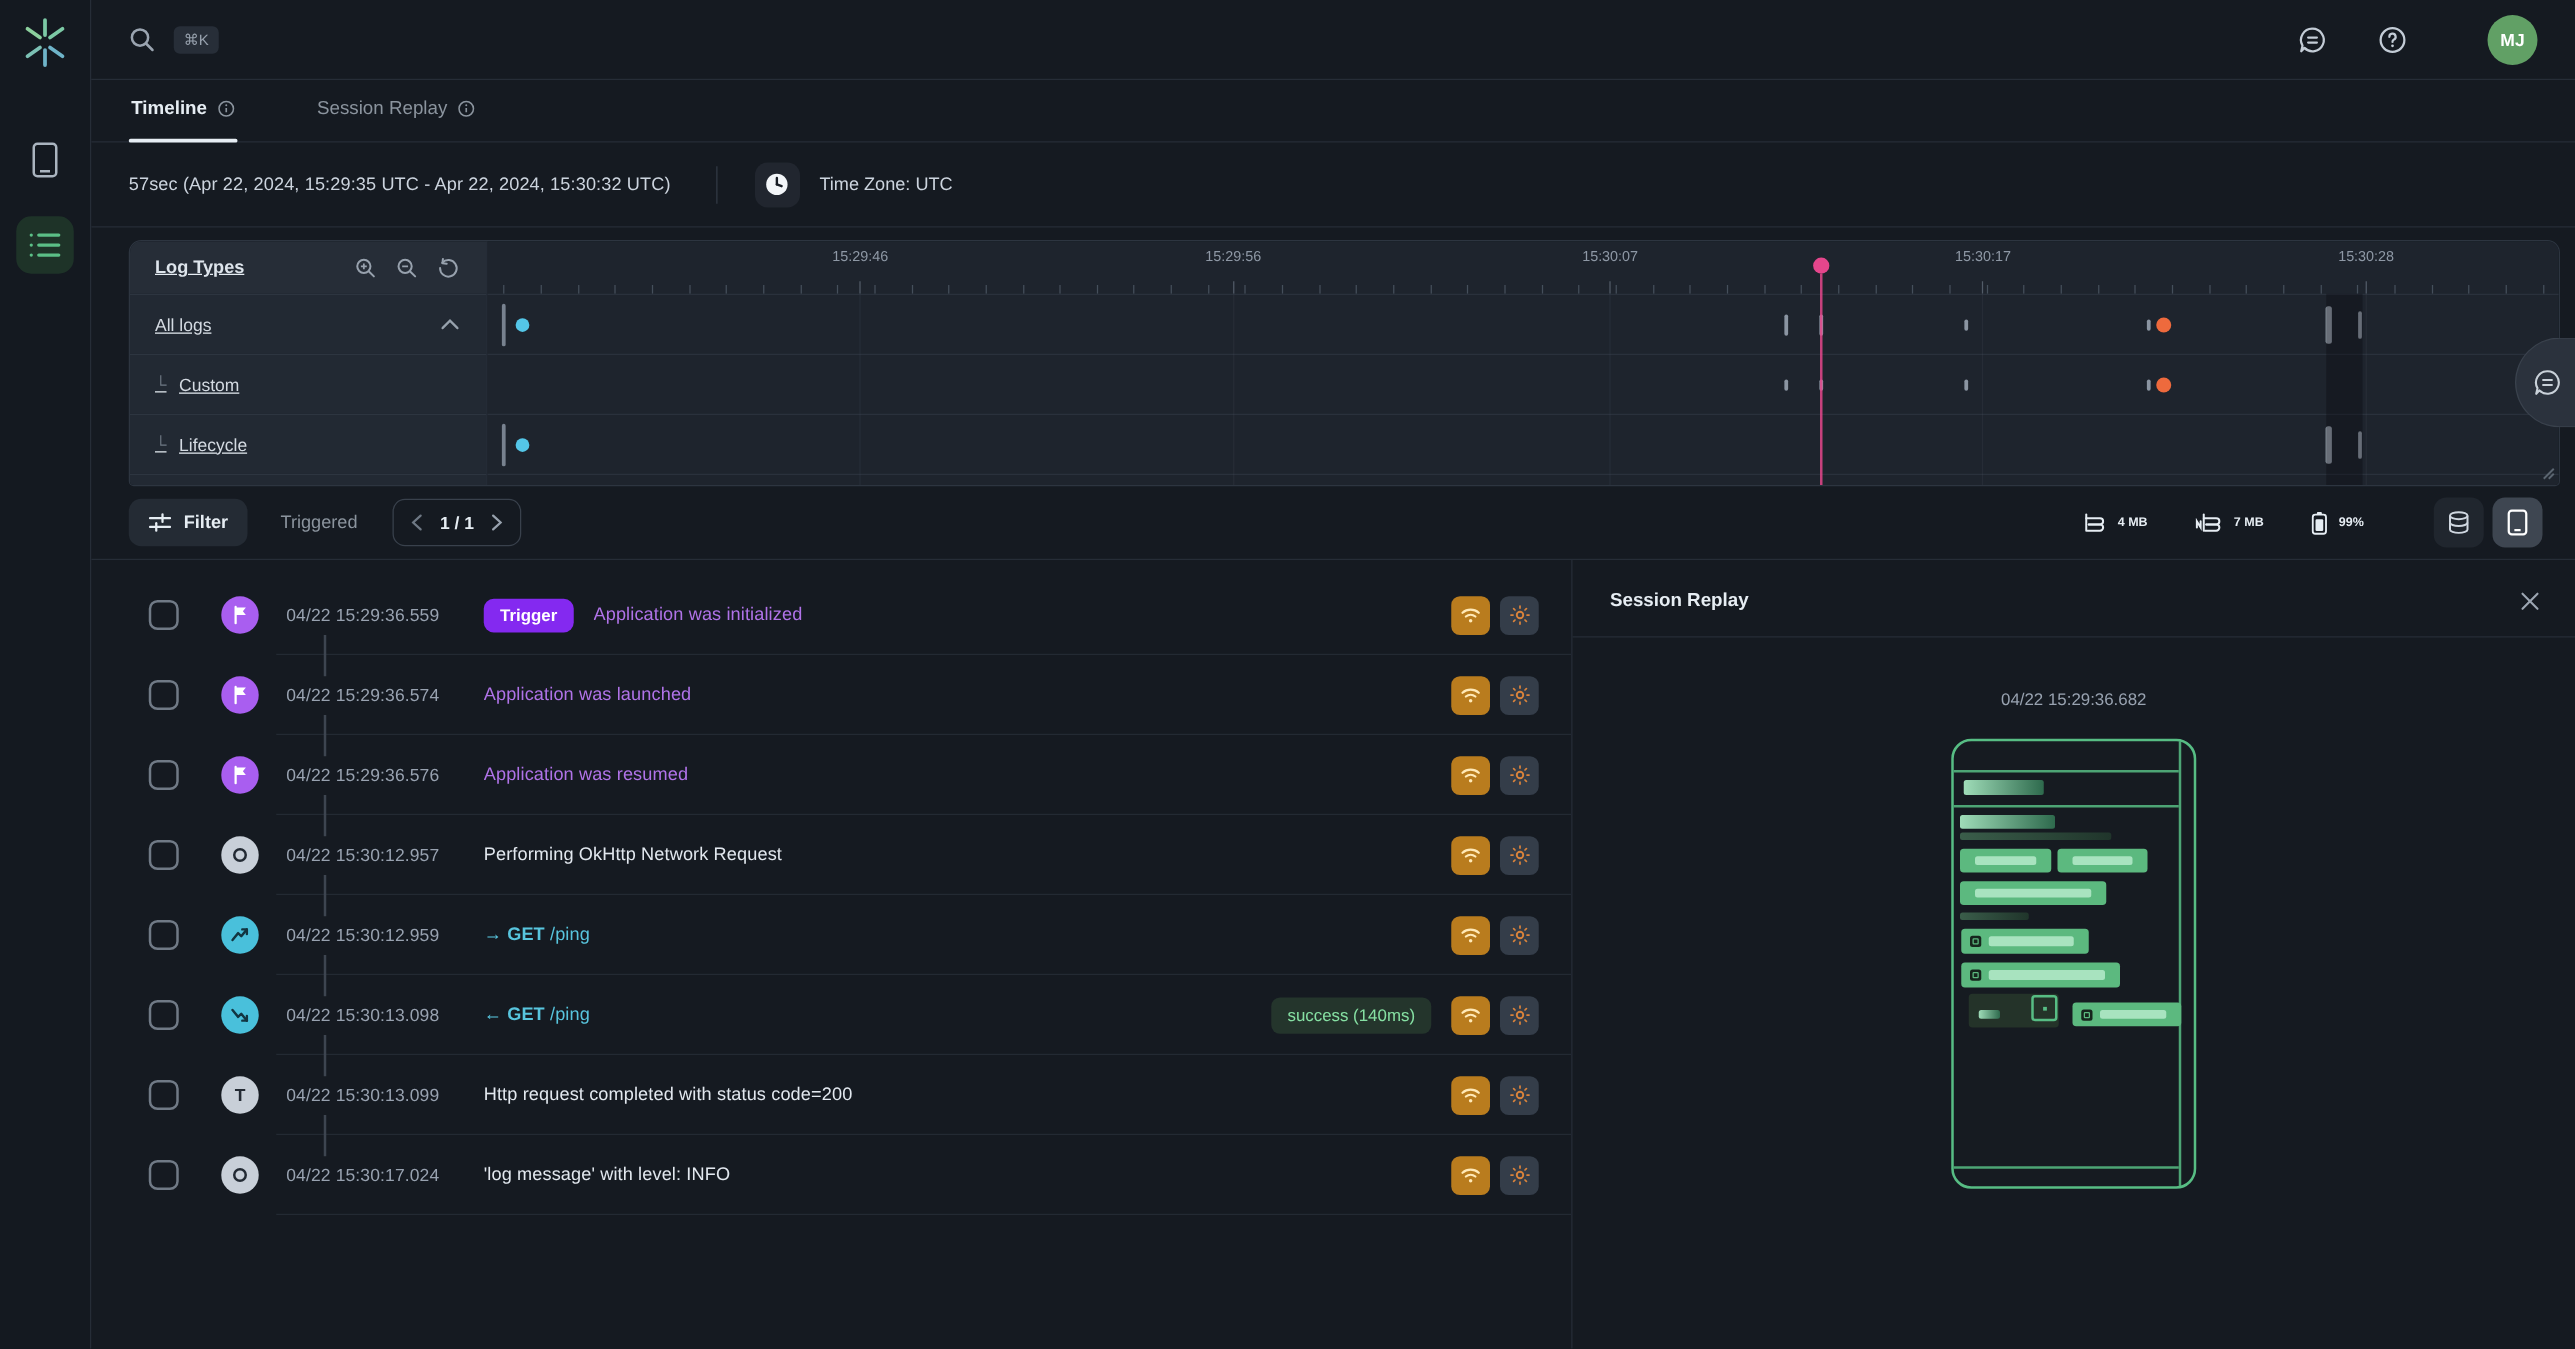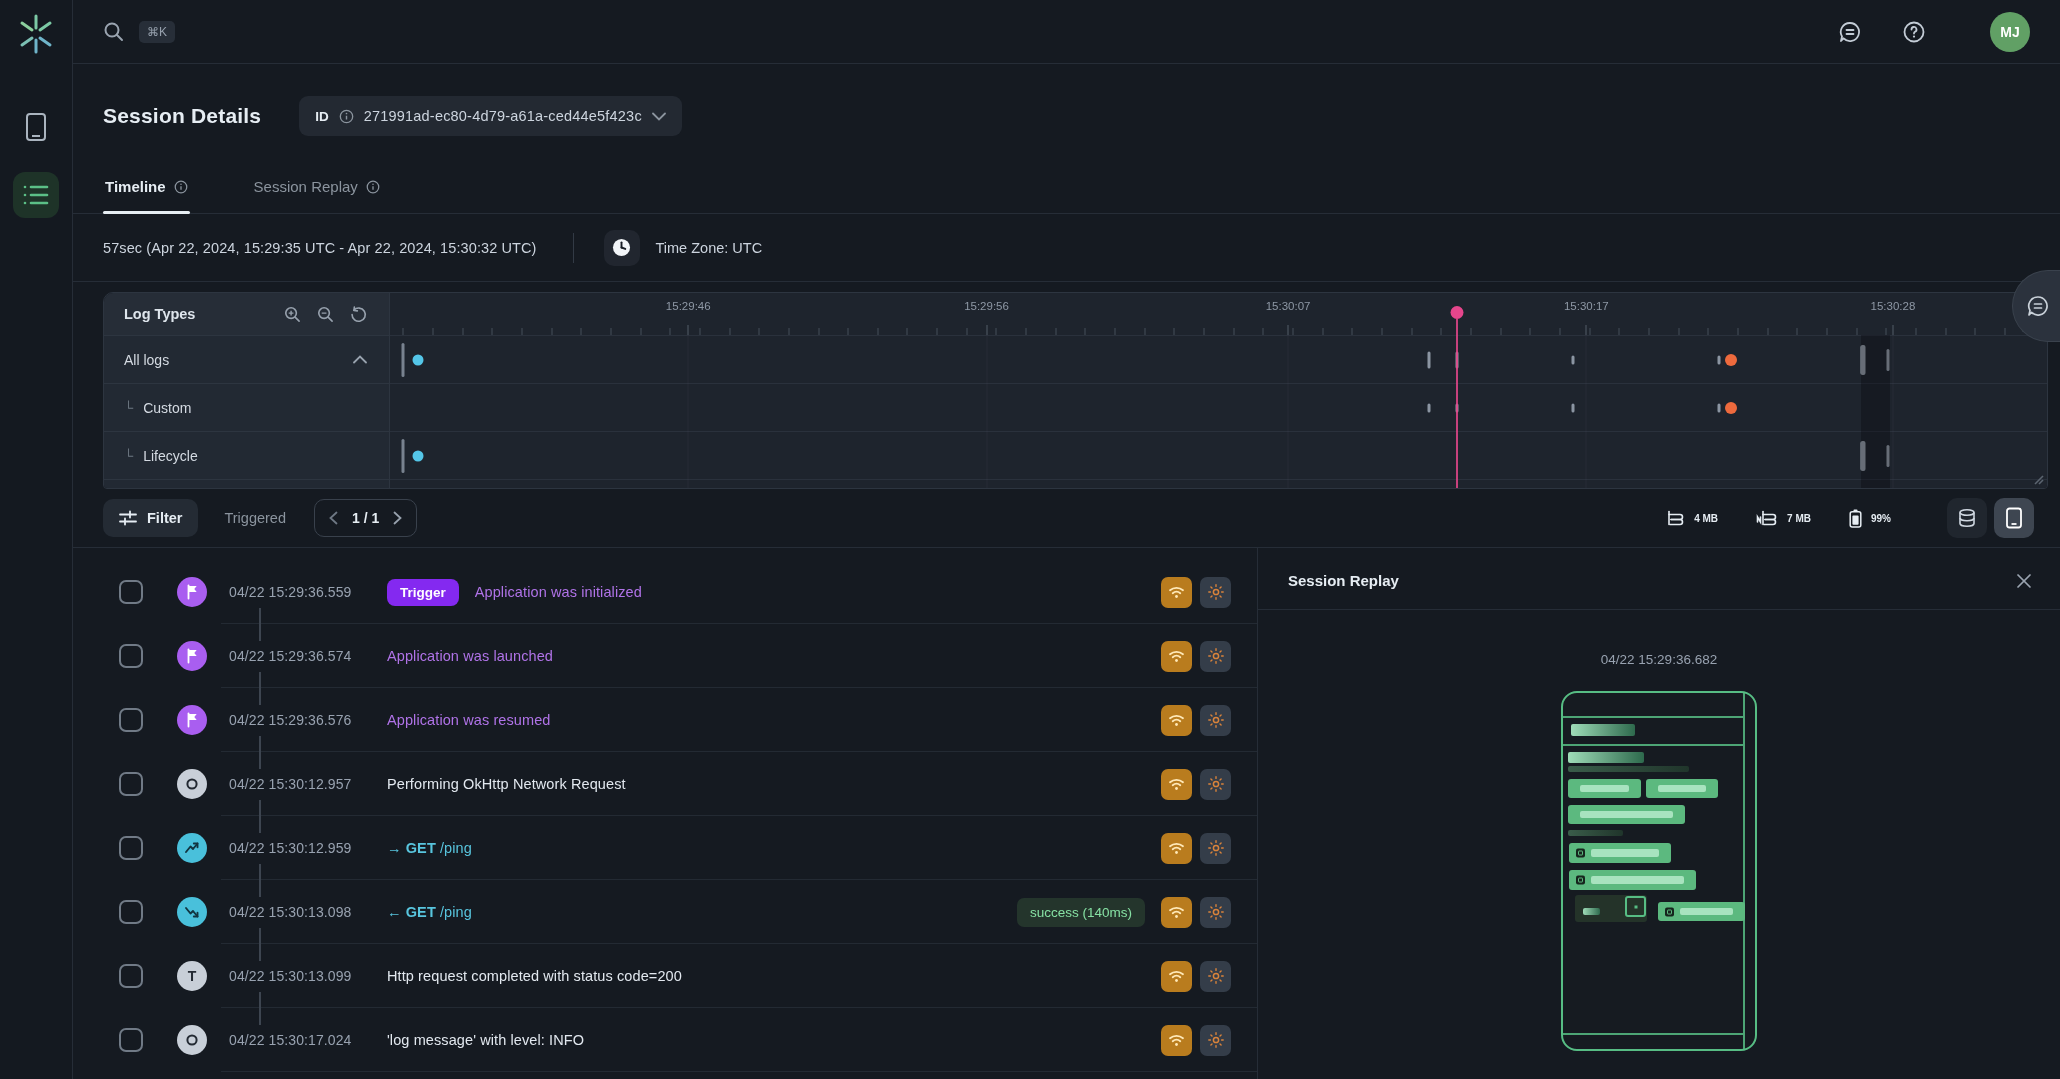--- a/index.html
+++ b/index.html
@@ -50,21 +50,21 @@
 
   
   .duration-row{display:flex;align-items:center;padding:0 30px;height:68px;border-bottom:1px solid var(--line);flex-shrink:0;}
   .duration-text{font-size:14.5px;color:var(--txt3);letter-spacing:.1px;}
   .vdiv{width:1px;height:30px;background:#323a45;margin:0 30px 0 36px;}
   .clock-btn{width:36px;height:36px;border-radius:10px;background:#21262f;display:flex;align-items:center;justify-content:center;border:none;cursor:pointer;}
   .tz-text{font-size:14.5px;color:var(--txt3);margin-left:16px;}
 
   
   .tl-panel{margin:10px 12px 0 30px;height:197px;border:1px solid var(--line2);border-radius:10px 10px 4px 4px;
-    display:flex;overflow:hidden;flex-shrink:0;position:relative;}
+    display:flex;overflow:hidden;flex-shrink:0;position:relative;text-decoration:underline;}
   .tl-left{width:286px;flex-shrink:0;border-right:1px solid var(--line2);display:flex;flex-direction:column;}
   .tl-left-head{height:42px;background:var(--panel-head);display:flex;align-items:center;padding:0 22px 0 20px;gap:16px;}
   .tl-left-head .t{font-size:14.5px;font-weight:bold;color:#dee5ec;flex:1;}
   .tl-zoom{color:#97a1ad;background:none;border:none;cursor:pointer;display:flex;align-items:center;font-size:16px;}
   .tl-row-label{height:48px;background:var(--panel);border-top:1px solid var(--line2);display:flex;align-items:center;
     padding:0 22px 0 20px;font-size:14px;color:#d4dae2;cursor:pointer;}
   .tl-row-label .branch{color:#6e7884;margin-right:10px;font-size:13px;}
   .tl-row-label .grow{flex:1;}
   .tl-left-foot{flex:1;background:var(--panel);border-top:1px solid var(--line2);}
   .tl-right{flex:1;position:relative;background:var(--track);}
@@ -217,35 +217,20 @@
             <path d="M9.5 9.5a2.5 2.5 0 1 1 3.4 2.3c-.8.35-.9.9-.9 1.7" fill="none" stroke="#c3ccd6" stroke-width="1.8" stroke-linecap="round"></path>
             <circle cx="12" cy="16.6" r="1.1" fill="#c3ccd6"></circle>
           </svg>
         </button>
         <div class="avatar">MJ</div>
       </div>
     </header>
 
     <div class="page">
 
-      <div class="page-head">
-        <h1 class="page-title">Session Details</h1>
-        <div class="id-pill">
-          <span class="id-lab">ID</span>
-          <svg width="15" height="15" viewBox="0 0 16 16">
-              <circle cx="8" cy="8" r="6.6" fill="none" stroke="#8b949e" stroke-width="1.4"></circle>
-              <line x1="8" y1="7.2" x2="8" y2="11.2" stroke="#8b949e" stroke-width="1.5"></line>
-              <circle cx="8" cy="4.8" r="0.9" fill="#8b949e"></circle>
-            </svg>
-          <span class="id-val">271991ad-ec80-4d79-a61a-ced44e5f423c</span>
-          <svg width="14" height="9" viewBox="0 0 14 9">
-              <polyline points="1,1.5 7,7.5 13,1.5" fill="none" stroke="#8b949e" stroke-width="1.8" stroke-linecap="round"></polyline>
-            </svg>
-        </div>
-      </div>
 
       <div class="tabs-row" id="tabs-row">
           <div class="tab active">
             <span>Timeline</span>
             <svg width="14" height="14" viewBox="0 0 16 16">
               <circle cx="8" cy="8" r="6.6" fill="none" stroke="#8b949e" stroke-width="1.4"></circle>
               <line x1="8" y1="7.2" x2="8" y2="11.2" stroke="#8b949e" stroke-width="1.5"></line>
               <circle cx="8" cy="4.8" r="0.9" fill="#8b949e"></circle>
             </svg>
           </div>

